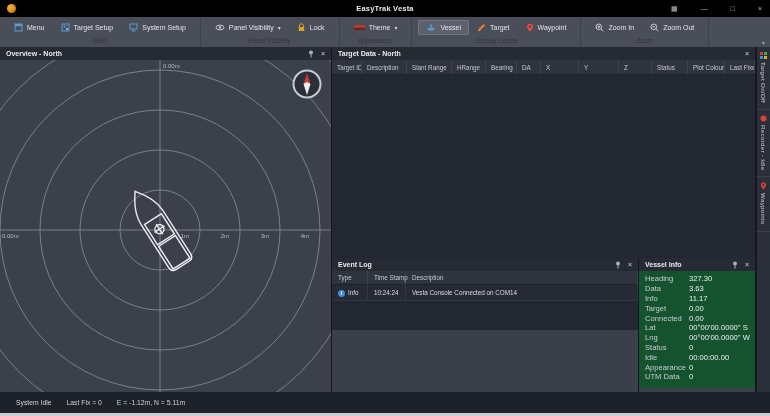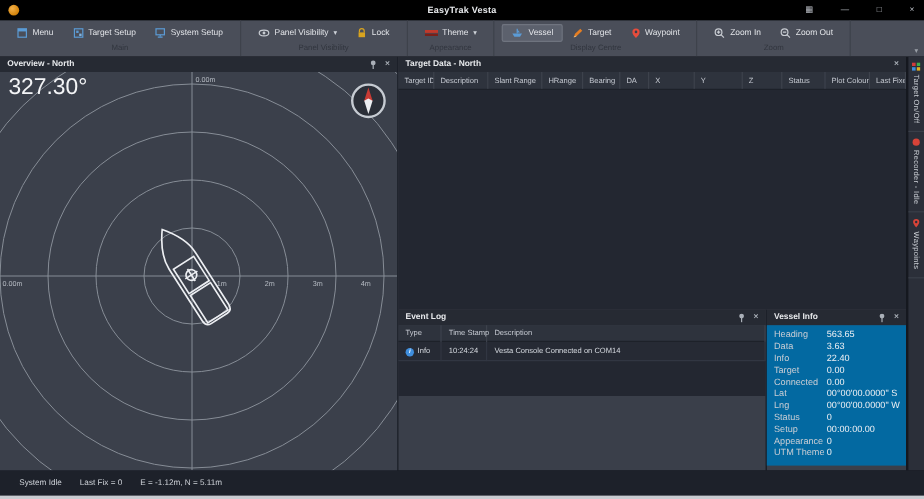--- a/index.html
+++ b/index.html
@@ -59,21 +59,21 @@
   .erow{display:grid;grid-template-columns:36px 38px 1fr;height:16px;background:#262a34;
         border-bottom:1px solid #313642}
   .erow div{font-size:6.3px;color:#d7dbe1;line-height:16px;padding-left:6px;white-space:nowrap;
             border-right:1px solid #313642;display:flex;align-items:center;gap:3px}
   .infodot{width:7px;height:7px;border-radius:50%;background:#3f8edd;color:#fff;font-size:5px;
            font-weight:bold;display:inline-flex;align-items:center;justify-content:center;
            font-style:italic;flex:none}
   .erest{height:29px;background:#232731}
 
   .p-vinfo{left:639px;top:211px;width:116px;height:134px}
-  .vbody{position:absolute;top:13px;left:0;right:0;height:117px;background:#0369a1;
+  .vbody{position:absolute;top:13px;left:0;right:0;height:117px;background:#14532d;
          padding:3px 5px 0 6px}
   .vrow{display:grid;grid-template-columns:44px 1fr;height:9.8px;align-items:center}
   .vrow .vl{font-size:7.6px;color:#c9cdd4;white-space:nowrap}
   .vrow .vv{font-size:7.6px;color:#eef0f4;white-space:nowrap}
 
   
   .sidetabs{position:absolute;left:757px;top:0;width:13px;height:345px;background:#2b2f39}
   .stab{display:flex;flex-direction:column;align-items:center;padding:5px 0 6px;gap:3px;
         border-bottom:1px solid #3a3f49}
   .vtext{writing-mode:vertical-rl;font-size:6.2px;color:#cdd1d7;letter-spacing:.3px;white-space:nowrap}
@@ -275,21 +275,20 @@
           </g>
           <g transform="translate(160,170) rotate(-32.7)" stroke="#eceef2" stroke-width="1.4" fill="none">
             <path d="M0,-46 C7,-37 13,-26 13,-15 L13,36 Q13,42 8,42 L-8,42 Q-13,42 -13,36 L-13,-15 C-13,-26 -7,-37 0,-46 Z"></path>
             <rect x="-10" y="-13" width="20" height="24"></rect>
             <rect x="-10" y="13" width="20" height="27"></rect>
             <circle cx="0" cy="-1" r="4.5"></circle>
             <line x1="0" y1="-7" x2="0" y2="5"></line>
             <line x1="-6" y1="-1" x2="6" y2="-1"></line>
           </g>
         </svg>
-        <div class="heading-readout">327.30°</div>
         <svg class="compass" viewBox="0 0 32 32">
           <circle cx="16" cy="16" r="13.5" fill="#2b2f38" stroke="#c6cbd2" stroke-width="2"></circle>
           <polygon points="16,5 19.5,16 16,18 12.5,16" fill="#c93b34"></polygon>
           <polygon points="16,27 19.5,16 16,14 12.5,16" fill="#eceef1"></polygon>
         </svg>
       </div>
     </section>
 
     <section class="panel p-targets">
       <div class="phead">
@@ -346,29 +345,29 @@
         <span class="sp"></span>
         <svg class="pinsvg" width="6" height="8">
             <circle cx="3" cy="2.4" r="2" fill="#aab0b8"></circle>
             <line x1="3" y1="4" x2="3" y2="7.5" stroke="#aab0b8"></line>
           </svg>
         <span class="hicon">×</span>
       </div>
       <div class="vbody">
         <div class="vrow">
             <span class="vl">Heading</span>
-            <span class="vv">563.65</span>
+            <span class="vv">327.30</span>
           </div>
         <div class="vrow">
             <span class="vl">Data</span>
             <span class="vv">3.63</span>
           </div>
         <div class="vrow">
             <span class="vl">Info</span>
-            <span class="vv">22.40</span>
+            <span class="vv">11.17</span>
           </div>
         <div class="vrow">
             <span class="vl">Target</span>
             <span class="vv">0.00</span>
           </div>
         <div class="vrow">
             <span class="vl">Connected</span>
             <span class="vv">0.00</span>
           </div>
         <div class="vrow">
@@ -377,29 +376,29 @@
           </div>
         <div class="vrow">
             <span class="vl">Lng</span>
             <span class="vv">00°00'00.0000" W</span>
           </div>
         <div class="vrow">
             <span class="vl">Status</span>
             <span class="vv">0</span>
           </div>
         <div class="vrow">
-            <span class="vl">Setup</span>
+            <span class="vl">Idle</span>
             <span class="vv">00:00:00.00</span>
           </div>
         <div class="vrow">
             <span class="vl">Appearance</span>
             <span class="vv">0</span>
           </div>
         <div class="vrow">
-            <span class="vl">UTM Theme</span>
+            <span class="vl">UTM Data</span>
             <span class="vv">0</span>
           </div>
       </div>
     </section>
 
     <aside class="sidetabs">
       <div class="stab">
         <svg width="7" height="7">
           <rect x="0" y="0" width="3" height="3" fill="#d23b3b"></rect>
             <rect x="4" y="0" width="3" height="3" fill="#3fae4c"></rect>

